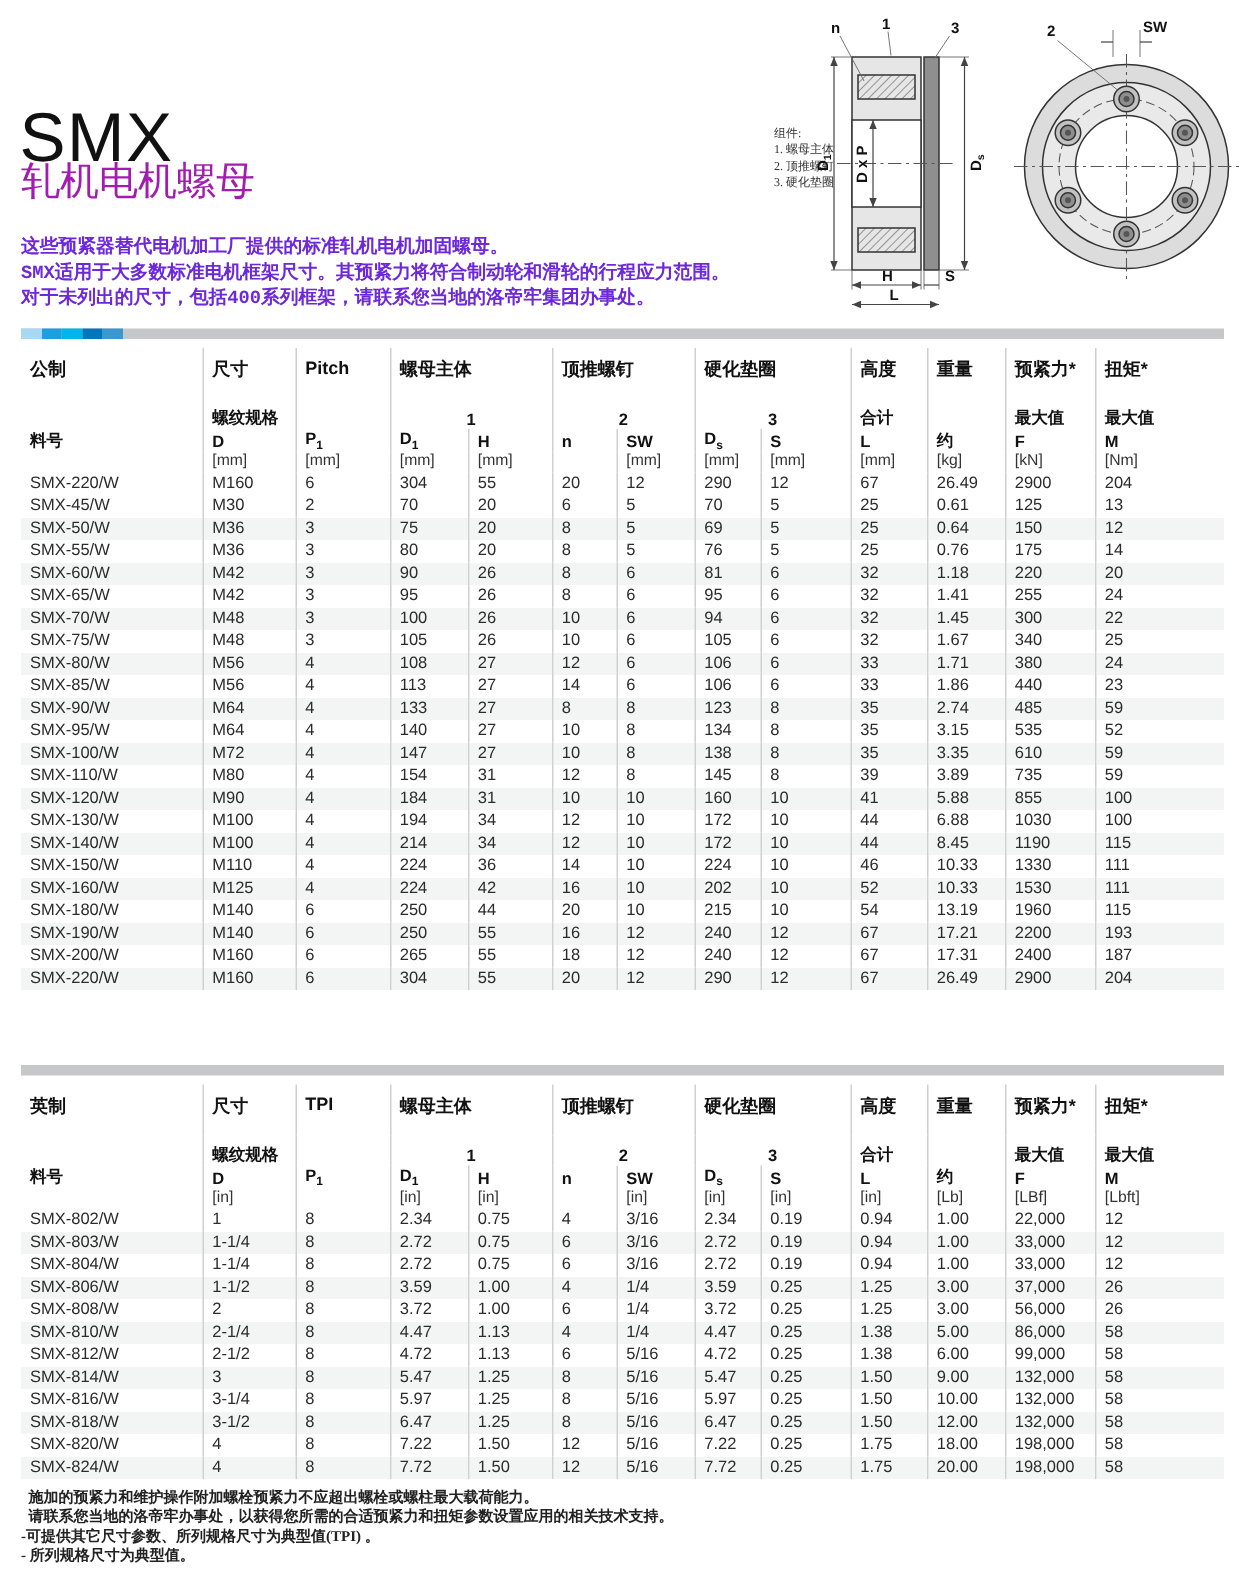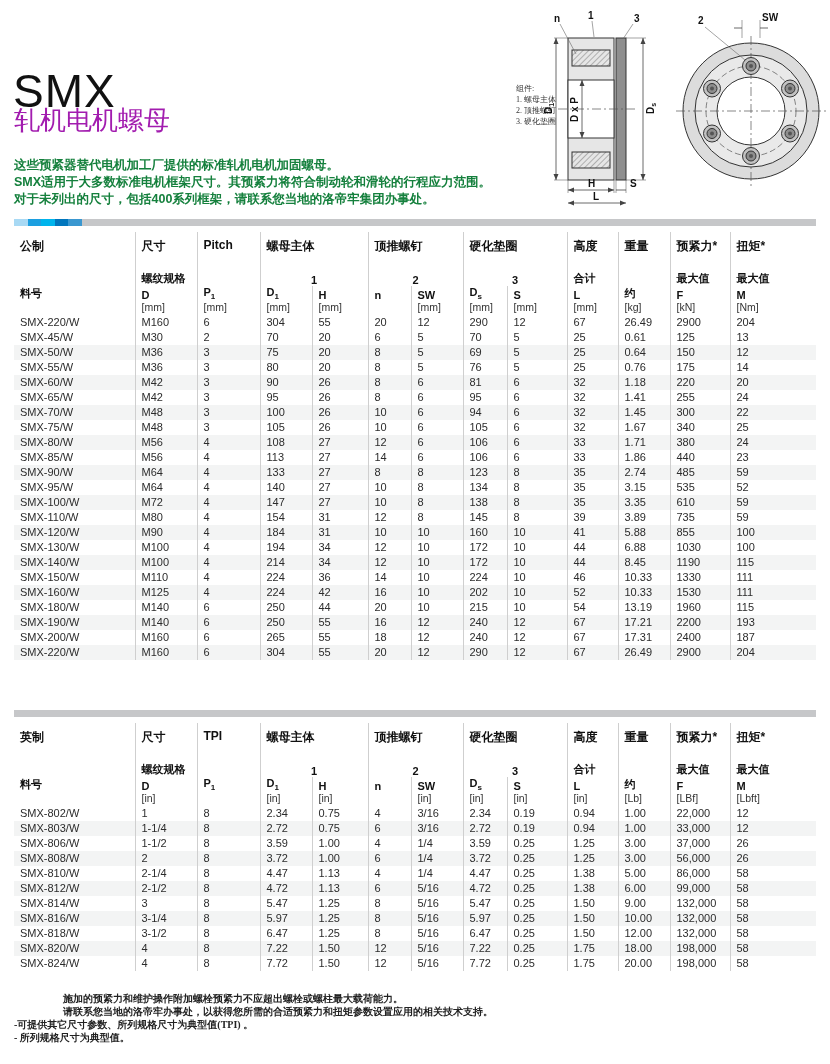--- a/index.html
+++ b/index.html
@@ -2,21 +2,21 @@
 <html><head>
 <meta charset="utf-8">
 <style>
   html,body{margin:0;padding:0;}
   body{background:#fff;}
   .page{position:relative;width:830px;height:1064px;background:#fff;overflow:hidden;
         font-family:"Liberation Sans",sans-serif;color:#1d1d1d;}
   .title{position:absolute;left:13px;top:64px;font-size:46px;font-weight:300;letter-spacing:1px;color:#111;}
   .subtitle{position:absolute;left:14px;top:103px;font-size:26px;font-weight:400;color:#a21caf;}
   .desc{position:absolute;left:14px;top:157px;font-size:12.5px;font-weight:700;line-height:17px;
-        color:#15803d;font-family:Liberation Sans, sans-serif;}
+        color:#6d28d9;font-family:Liberation Mono, monospace;}
   .legend{position:absolute;left:516px;top:83px;font-size:8px;line-height:11px;color:#333;
           font-family:"Liberation Serif",serif;}
   .drawing{position:absolute;left:506px;top:8px;}
 
   
   .bar{position:absolute;left:14px;width:802px;height:7px;background:#c6c7c9;display:flex;}
   .bar1{top:219px;}
   .bar2{top:710px;}
   .bar .seg{width:13.6px;height:7px;}
 
@@ -32,21 +32,21 @@
   .dtable tr.t2 td.cnum{text-align:center;padding:0;}
   .dtable tr.lb td{font-weight:bold;height:15px;vertical-align:bottom;color:#111;}
   .dtable tr.un td{height:14px;font-size:10.5px;vertical-align:top;color:#333;}
   .dtable tbody td{height:15px;line-height:15px;}
   .t-metric tbody tr:nth-child(2n+3){background:#f3f4f4;}
   .t-imperial tbody tr:nth-child(2n){background:#f3f4f4;}
   sub{font-size:8px;}
 
   .footnotes{position:absolute;left:14px;top:992px;font-size:10px;font-weight:700;line-height:13px;
              color:#222;font-family:"Liberation Serif",serif;}
-  .footnotes .ind{padding-left:5px;margin-left:44px;}
+  .footnotes .ind{padding-left:5px;}
   .thin{stroke:#666;stroke-width:0.6;fill:none;}
   .dim{stroke:#444;stroke-width:0.8;fill:none;}
   .dimtxt{font-size:10px;font-weight:bold;fill:#111;}
   .cl{stroke:#555;stroke-width:0.7;fill:none;stroke-dasharray:9 3 2 3;}
 </style>
 </head>
 <body>
 
 <div class="page">
 
@@ -709,20 +709,35 @@
           <td class="bl">6</td>
           <td class="bl">3/16</td>
           <td class="bl">2.72</td>
           <td class="bl">0.19</td>
           <td class="bl">0.94</td>
           <td class="bl">1.00</td>
           <td class="bl">33,000</td>
           <td class="bl">12</td>
         </tr>
         <tr>
+          <td>SMX-804/W</td>
+          <td class="bl">1-1/4</td>
+          <td class="bl">8</td>
+          <td class="bl">2.72</td>
+          <td class="bl">0.75</td>
+          <td class="bl">6</td>
+          <td class="bl">3/16</td>
+          <td class="bl">2.72</td>
+          <td class="bl">0.19</td>
+          <td class="bl">0.94</td>
+          <td class="bl">1.00</td>
+          <td class="bl">33,000</td>
+          <td class="bl">12</td>
+        </tr>
+        <tr>
           <td>SMX-806/W</td>
           <td class="bl">1-1/2</td>
           <td class="bl">8</td>
           <td class="bl">3.59</td>
           <td class="bl">1.00</td>
           <td class="bl">4</td>
           <td class="bl">1/4</td>
           <td class="bl">3.59</td>
           <td class="bl">0.25</td>
           <td class="bl">1.25</td>

